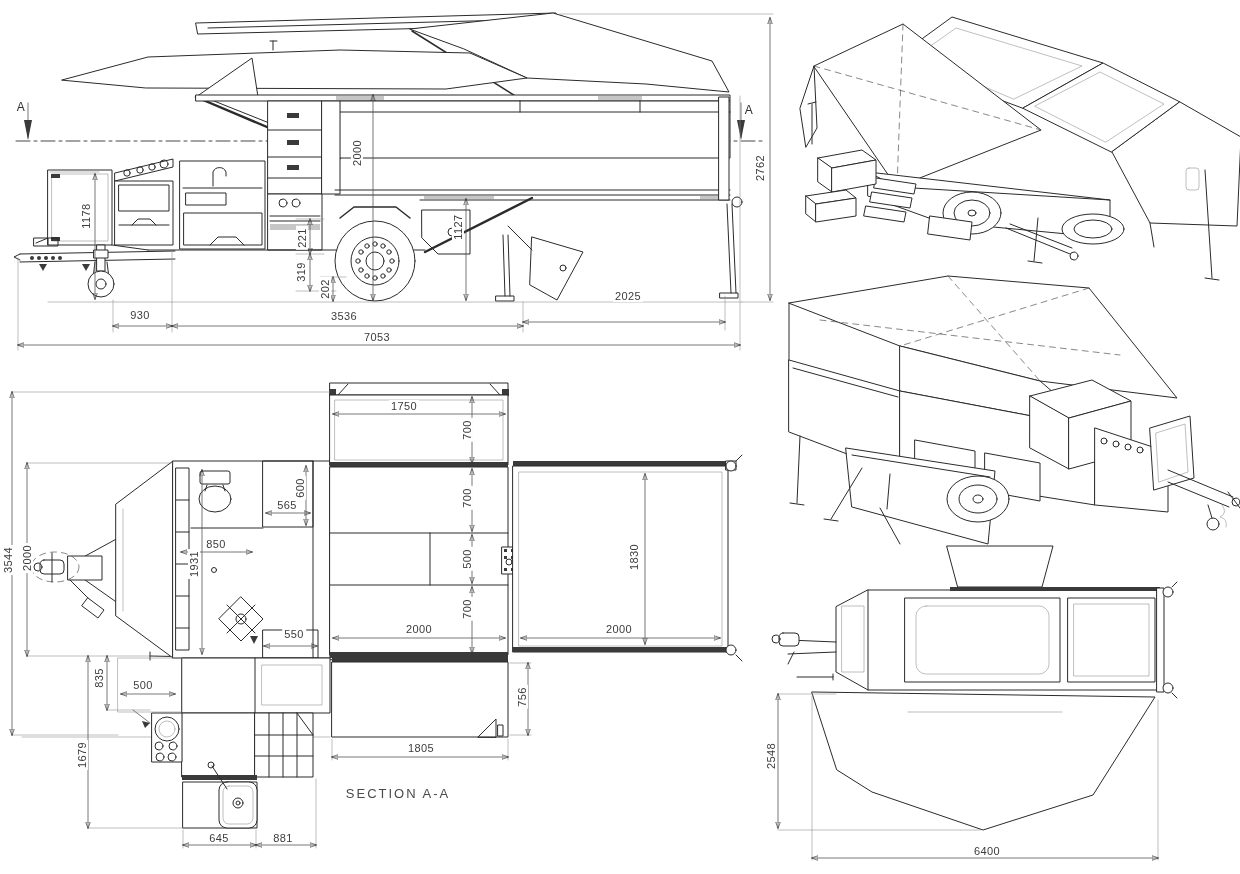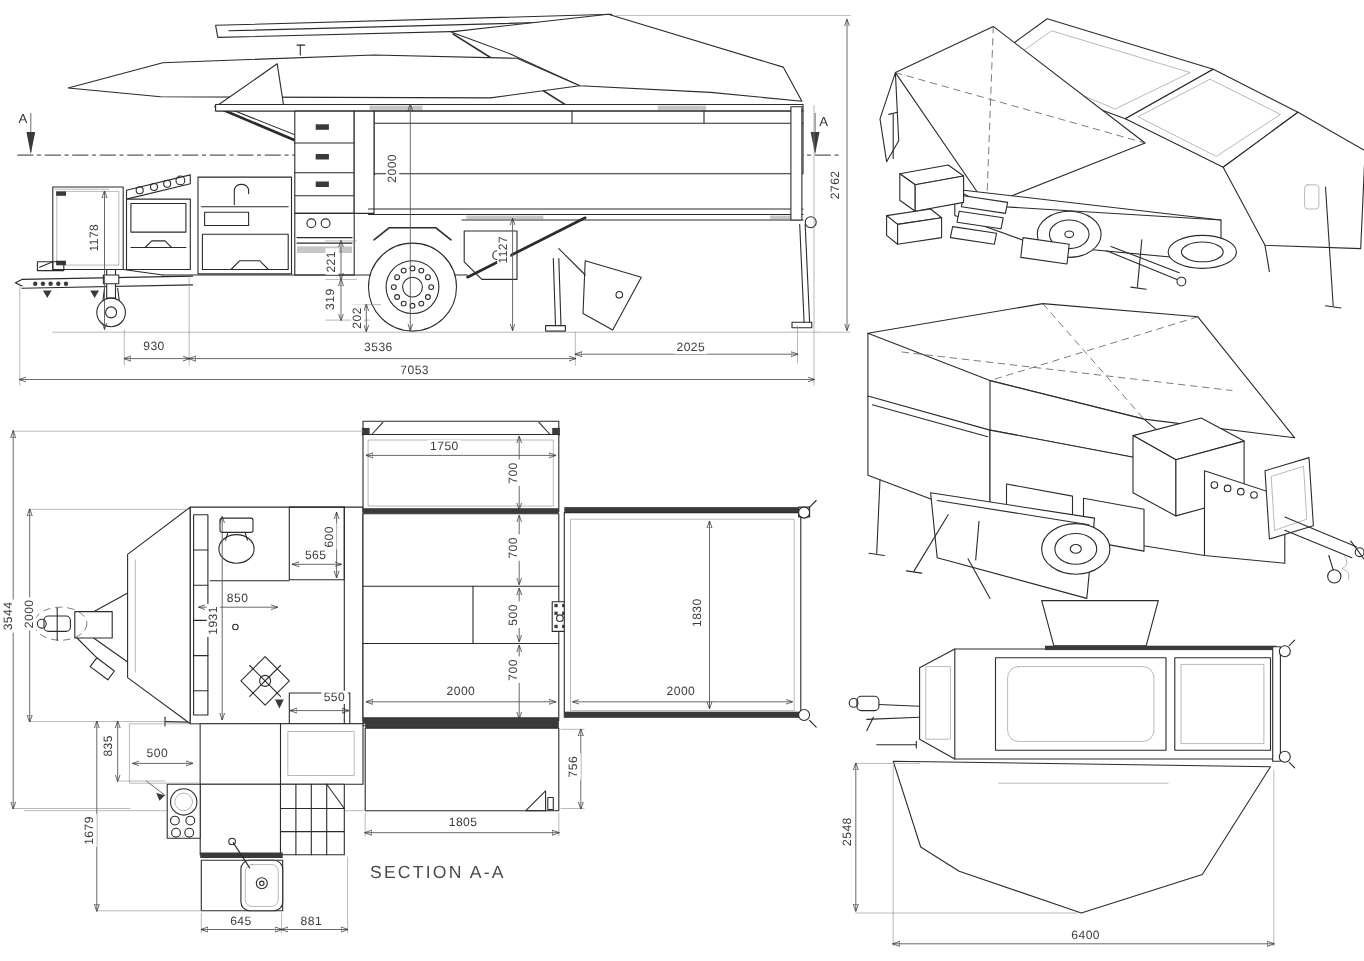--- a/index.html
+++ b/index.html
@@ -14,21 +14,21 @@
   svg .dm{stroke:#555;stroke-width:.8;}
   svg .tk{stroke-width:2.4;}
   svg .md{stroke-width:1.5;}
   svg .ds{stroke:#555;stroke-width:.7;stroke-dasharray:6 5;}
   svg .cl{stroke:#333;stroke-width:.9;stroke-dasharray:14 4 3 4;}
   svg .dma{marker-start:url(#ar);marker-end:url(#ar);}
   .dl{position:absolute;font-size:11px;color:#3c3c3c;letter-spacing:.4px;white-space:nowrap;
       transform:translate(-50%,-50%);background:#fff;padding:0 2px;line-height:1.1;}
   .dl.v{transform:translate(-50%,-50%) rotate(-90deg);}
   .dl.mk{font-size:12px;color:#2f2f2f;background:transparent;}
-  .dl.sec{font-size:16px;letter-spacing:2px;color:#4a4a4a;}
+  .dl.sec{font-size:13px;letter-spacing:2px;color:#4a4a4a;}
 </style>
 </head>
 <body>
 
 <div id="stage">
 <svg id="art" width="1240" height="874" viewBox="0 0 1240 874">
   <defs>
     <marker id="ar" viewBox="0 0 10 10" refX="9" refY="5" markerWidth="8" markerHeight="8" orient="auto-start-reverse">
       <path d="M0,1.6 L10,5 L0,8.4 z" fill="#555" stroke="none"></path>
     </marker>
@@ -457,38 +457,38 @@
 <div class="dl mk" style="left:749px;top:111px">A</div>
 <div class="dl v" style="left:86px;top:216px">1178</div>
 <div class="dl v" style="left:357px;top:153px">2000</div>
 <div class="dl v" style="left:302px;top:238px">221</div>
 <div class="dl v" style="left:301px;top:272px">319</div>
 <div class="dl v" style="left:325px;top:289px">202</div>
 <div class="dl v" style="left:458px;top:227px">1127</div>
 <div class="dl v" style="left:760px;top:168px">2762</div>
 <div class="dl" style="left:140px;top:315px">930</div>
 <div class="dl" style="left:344px;top:316px">3536</div>
-<div class="dl" style="left:628px;top:316px">2025</div>
+<div class="dl" style="left:628px;top:296px">2025</div>
 <div class="dl" style="left:377px;top:337px">7053</div>
 
 <div class="dl v" style="left:8px;top:560px">3544</div>
 <div class="dl v" style="left:27px;top:558px">2000</div>
 <div class="dl" style="left:404px;top:406px">1750</div>
 <div class="dl v" style="left:467px;top:430px">700</div>
 <div class="dl" style="left:287px;top:505px">565</div>
 <div class="dl v" style="left:300px;top:488px">600</div>
 <div class="dl" style="left:216px;top:544px">850</div>
 <div class="dl v" style="left:194px;top:564px">1931</div>
 <div class="dl v" style="left:467px;top:498px">700</div>
 <div class="dl v" style="left:467px;top:559px">500</div>
 <div class="dl v" style="left:467px;top:609px">700</div>
 <div class="dl" style="left:419px;top:629px">2000</div>
 <div class="dl v" style="left:634px;top:557px">1830</div>
 <div class="dl" style="left:619px;top:629px">2000</div>
-<div class="dl" style="left:304px;top:634px">550</div>
+<div class="dl" style="left:294px;top:634px">550</div>
 <div class="dl v" style="left:99px;top:678px">835</div>
 <div class="dl" style="left:143px;top:685px">500</div>
 <div class="dl v" style="left:82px;top:755px">1679</div>
 <div class="dl v" style="left:522px;top:697px">756</div>
 <div class="dl" style="left:421px;top:748px">1805</div>
 <div class="dl" style="left:219px;top:838px">645</div>
 <div class="dl" style="left:283px;top:838px">881</div>
 <div class="dl sec" style="left:398px;top:794px">SECTION A-A</div>
 
 <div class="dl v" style="left:771px;top:756px">2548</div>

